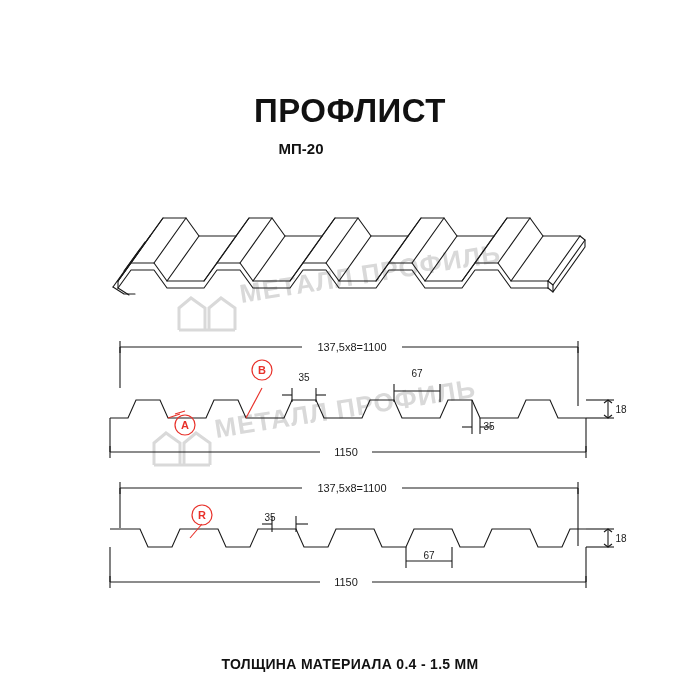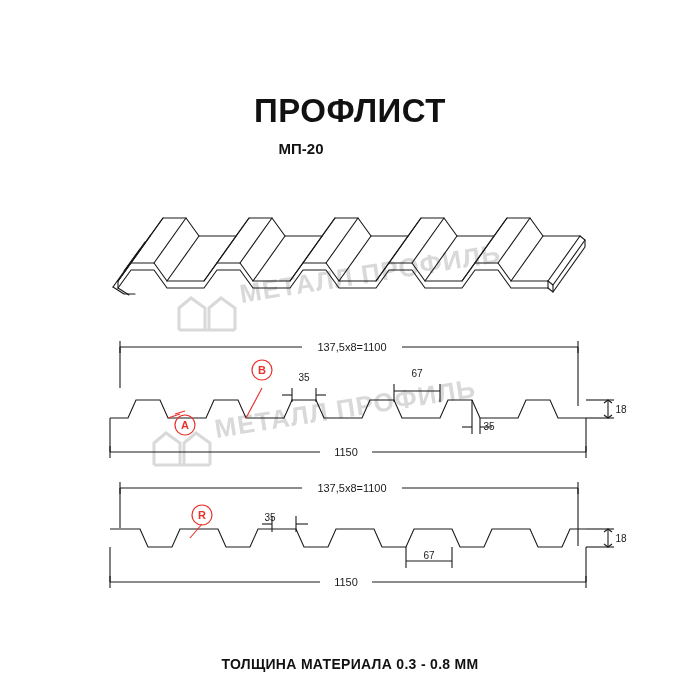--- a/index.html
+++ b/index.html
@@ -261,15 +261,15 @@
     </g>
     <text x="202" y="483" text-anchor="middle" font-family="Liberation Sans, sans-serif" font-size="11" font-weight="bold" fill="#e8312a">R</text>
 
     <text x="352" y="456" text-anchor="middle" font-family="Liberation Sans, sans-serif" font-size="11" fill="#1a1a1a">137,5х8=1100</text>
     <text x="346" y="550" text-anchor="middle" font-family="Liberation Sans, sans-serif" font-size="11" fill="#1a1a1a">1150</text>
     <text x="270" y="485" text-anchor="middle" font-family="Liberation Sans, sans-serif" font-size="10" fill="#1a1a1a">35</text>
     <text x="429" y="523" text-anchor="middle" font-family="Liberation Sans, sans-serif" font-size="10" fill="#1a1a1a">67</text>
     <text x="621" y="506" text-anchor="middle" font-family="Liberation Sans, sans-serif" font-size="10" fill="#1a1a1a">18</text>
   </svg>
 
-  <div class="footer-note">ТОЛЩИНА МАТЕРИАЛА 0.3 - 0.8 ММ</div>
+  <div class="footer-note">ТОЛЩИНА МАТЕРИАЛА 0.4 - 1.5 ММ</div>
 
 </div>
 
 </body></html>

